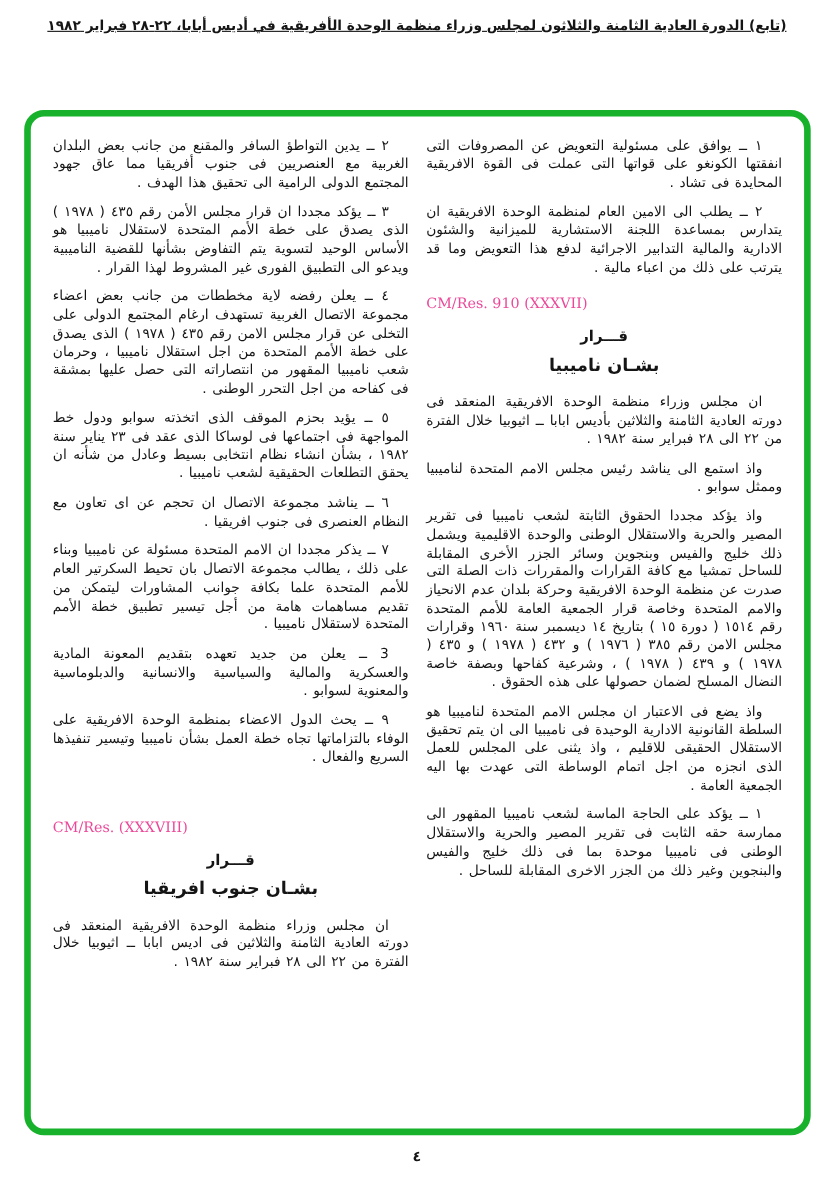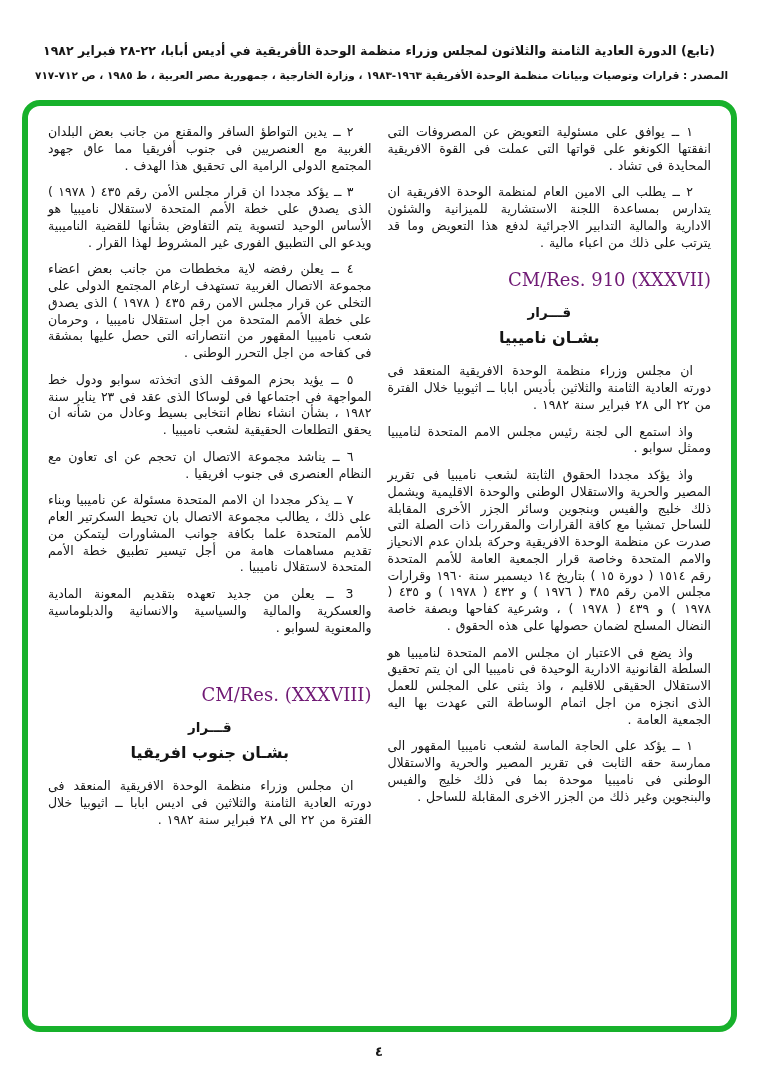--- a/index.html
+++ b/index.html
@@ -12,24 +12,25 @@
     width: 758px;
     height: 1078px;
     font-family: "DejaVu Sans", sans-serif;
     color: #151515;
     overflow: hidden;
   }
 
   
   .page-header {
     position: absolute;
-    top: 42px;
+    top: 14px;
     right: 30px;
     left: 30px;
     direction: rtl;
+    text-decoration: underline;
   }
   .header-title {
     font-size: 12.5px;
     font-weight: 700;
     text-align: center;
     white-space: nowrap;
     letter-spacing: 0.2px;
     line-height: 1.4;
   }
   .header-source {
@@ -70,25 +71,25 @@
     margin: 0 0 10px 0;
     font-size: 12.5px;
     line-height: 1.34;
     text-align: justify;
     text-indent: 18px;
     direction: rtl;
     word-spacing: 1px;
   }
   .ref {
     direction: ltr;
-    text-align: right;
+    text-align: left;
     font-family: "DejaVu Serif", serif;
-    font-size: 18px;
+    font-size: 13px;
     margin: 18px 0 4px 0;
-    color: #701a75;
+    color: #ec4899;
   }
   .res-heading {
     text-align: center;
     font-weight: 700;
     font-size: 13.5px;
     margin: 14px 0 6px 0;
     direction: rtl;
   }
   .res-subheading {
     text-align: center;
@@ -108,47 +109,47 @@
     text-align: center;
     font-size: 13px;
     font-weight: 700;
   }
 </style>
 </head>
 <body>
 
 <div class="page-header">
   <div class="header-title">(تابع) الدورة العادية الثامنة والثلاثون لمجلس وزراء منظمة الوحدة الأفريقية في أديس أبابا، ٢٢-٢٨ فبراير ١٩٨٢</div>
-  <div class="header-source">المصدر : قرارات وتوصيات وبيانات منظمة الوحدة الأفريقية ١٩٦٣-١٩٨٣ ، وزارة الخارجية ، جمهورية مصر العربية ، ط ١٩٨٥ ، ص ٧١٢-٧١٧</div>
 </div>
 
 <div class="frame" style="border-color: rgb(23, 177, 43);">
   <div class="columns">
 
     <div class="col">
       <p class="para">١ ــ يوافق على مسئولية التعويض عن المصروفات التى انفقتها الكونغو على قواتها التى عملت فى القوة الافريقية المحايدة فى تشاد .</p>
       <p class="para">٢ ــ يطلب الى الامين العام لمنظمة الوحدة الافريقية ان يتدارس بمساعدة اللجنة الاستشارية للميزانية والشئون الادارية والمالية التدابير الاجرائية لدفع هذا التعويض وما قد يترتب على ذلك من اعباء مالية .</p>
       <div class="ref">CM/Res. 910 (XXXVII)</div>
       <div class="res-heading">قـــرار</div>
       <div class="res-subheading">بشـان ناميبيا</div>
       <p class="para">ان مجلس وزراء منظمة الوحدة الافريقية المنعقد فى دورته العادية الثامنة والثلاثين بأديس ابابا ــ اثيوبيا خلال الفترة من ٢٢ الى ٢٨ فبراير سنة ١٩٨٢ .</p>
-      <p class="para">واذ استمع الى لجنة رئيس مجلس الامم المتحدة لناميبيا وممثل سوابو .</p>
+      <p class="para">واذ استمع الى يناشد رئيس مجلس الامم المتحدة لناميبيا وممثل سوابو .</p>
       <p class="para">واذ يؤكد مجددا الحقوق الثابتة لشعب ناميبيا فى تقرير المصير والحرية والاستقلال الوطنى والوحدة الاقليمية ويشمل ذلك خليج والفيس وبنجوين وسائر الجزر الأخرى المقابلة للساحل تمشيا مع كافة القرارات والمقررات ذات الصلة التى صدرت عن منظمة الوحدة الافريقية وحركة بلدان عدم الانحياز والامم المتحدة وخاصة قرار الجمعية العامة للأمم المتحدة رقم ١٥١٤ ( دورة ١٥ ) بتاريخ ١٤ ديسمبر سنة ١٩٦٠ وقرارات مجلس الامن رقم ٣٨٥ ( ١٩٧٦ ) و ٤٣٢ ( ١٩٧٨ ) و ٤٣٥ ( ١٩٧٨ ) و ٤٣٩ ( ١٩٧٨ ) ، وشرعية كفاحها وبصفة خاصة النضال المسلح لضمان حصولها على هذه الحقوق .</p>
       <p class="para">واذ يضع فى الاعتبار ان مجلس الامم المتحدة لناميبيا هو السلطة القانونية الادارية الوحيدة فى ناميبيا الى ان يتم تحقيق الاستقلال الحقيقى للاقليم ، واذ يثنى على المجلس للعمل الذى انجزه من اجل اتمام الوساطة التى عهدت بها اليه الجمعية العامة .</p>
       <p class="para">١ ــ يؤكد على الحاجة الماسة لشعب ناميبيا المقهور الى ممارسة حقه الثابت فى تقرير المصير والحرية والاستقلال الوطنى فى ناميبيا موحدة بما فى ذلك خليج والفيس والبنجوين وغير ذلك من الجزر الاخرى المقابلة للساحل .</p>
     </div>
 
     <div class="col">
       <p class="para">٢ ــ يدين التواطؤ السافر والمقنع من جانب بعض البلدان الغربية مع العنصريين فى جنوب أفريقيا مما عاق جهود المجتمع الدولى الرامية الى تحقيق هذا الهدف .</p>
       <p class="para">٣ ــ يؤكد مجددا ان قرار مجلس الأمن رقم ٤٣٥ ( ١٩٧٨ ) الذى يصدق على خطة الأمم المتحدة لاستقلال ناميبيا هو الأساس الوحيد لتسوية يتم التفاوض بشأنها للقضية الناميبية ويدعو الى التطبيق الفورى غير المشروط لهذا القرار .</p>
       <p class="para">٤ ــ يعلن رفضه لاية مخططات من جانب بعض اعضاء مجموعة الاتصال الغربية تستهدف ارغام المجتمع الدولى على التخلى عن قرار مجلس الامن رقم ٤٣٥ ( ١٩٧٨ ) الذى يصدق على خطة الأمم المتحدة من اجل استقلال ناميبيا ، وحرمان شعب ناميبيا المقهور من انتصاراته التى حصل عليها بمشقة فى كفاحه من اجل التحرر الوطنى .</p>
       <p class="para">٥ ــ يؤيد بحزم الموقف الذى اتخذته سوابو ودول خط المواجهة فى اجتماعها فى لوساكا الذى عقد فى ٢٣ يناير سنة ١٩٨٢ ، بشأن انشاء نظام انتخابى بسيط وعادل من شأنه ان يحقق التطلعات الحقيقية لشعب ناميبيا .</p>
       <p class="para">٦ ــ يناشد مجموعة الاتصال ان تحجم عن اى تعاون مع النظام العنصرى فى جنوب افريقيا .</p>
       <p class="para">٧ ــ يذكر مجددا ان الامم المتحدة مسئولة عن ناميبيا وبناء على ذلك ، يطالب مجموعة الاتصال بان تحيط السكرتير العام للأمم المتحدة علما بكافة جوانب المشاورات ليتمكن من تقديم مساهمات هامة من أجل تيسير تطبيق خطة الأمم المتحدة لاستقلال ناميبيا .</p>
       <p class="para">3 ــ يعلن من جديد تعهده بتقديم المعونة المادية والعسكرية والمالية والسياسية والانسانية والدبلوماسية والمعنوية لسوابو .</p>
+      <p class="para">٩ ــ يحث الدول الاعضاء بمنظمة الوحدة الافريقية على الوفاء بالتزاماتها تجاه خطة العمل بشأن ناميبيا وتيسير تنفيذها السريع والفعال .</p>
       <div class="ref mt-lg">CM/Res. (XXXVIII)</div>
       <div class="res-heading">قـــرار</div>
       <div class="res-subheading">بشـان جنوب افريقيا</div>
       <p class="para">ان مجلس وزراء منظمة الوحدة الافريقية المنعقد فى دورته العادية الثامنة والثلاثين فى اديس ابابا ــ اثيوبيا خلال الفترة من ٢٢ الى ٢٨ فبراير سنة ١٩٨٢ .</p>
     </div>
 
   </div>
 </div>
 
 <div class="page-number">٤</div>

